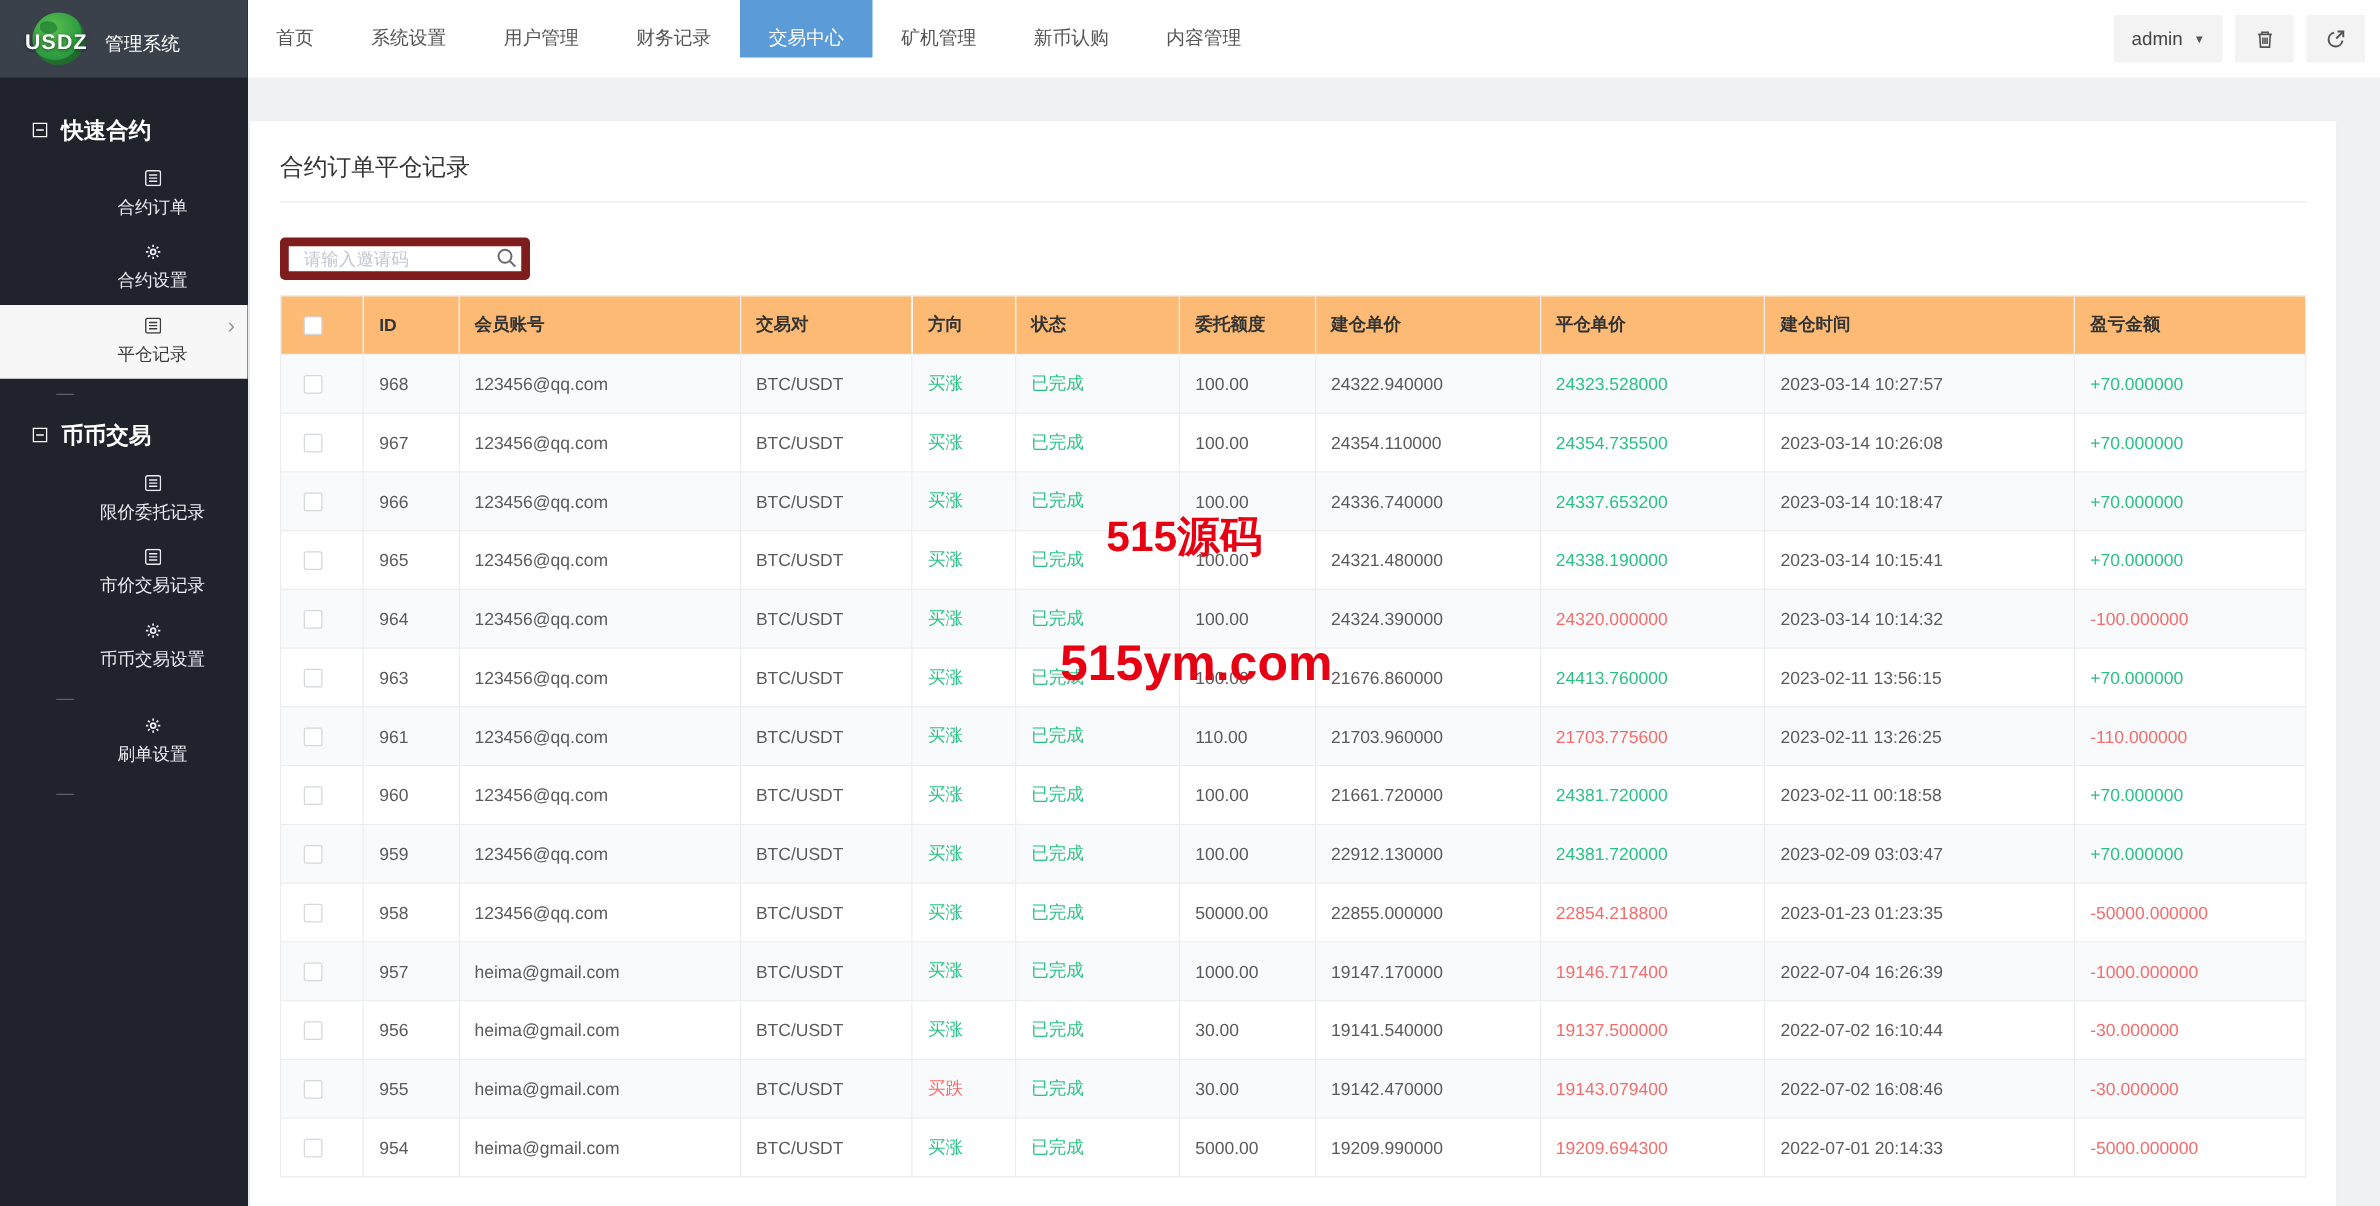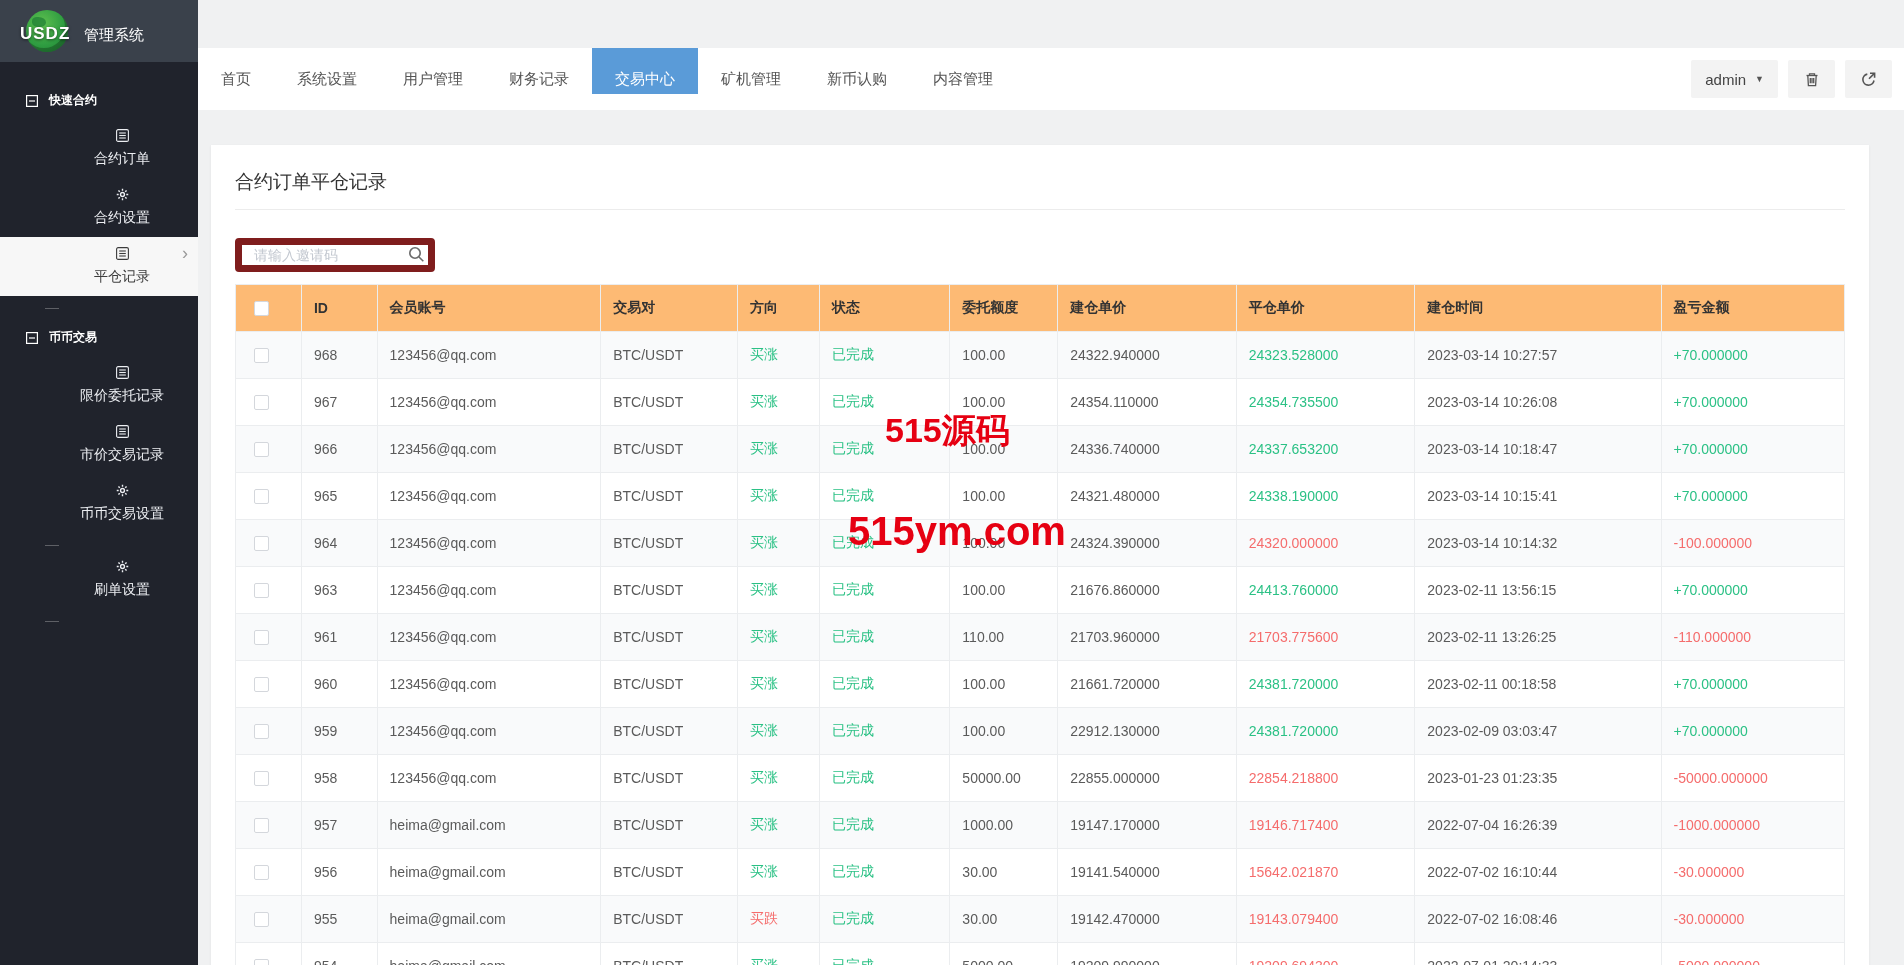--- a/index.html
+++ b/index.html
@@ -14,40 +14,40 @@
   .logo { height:62px; background:#3a414b; position:relative; }
   .globe { position:absolute; left:26px; top:10px; width:42px; height:42px; border-radius:50%;
            background:radial-gradient(circle at 38% 32%, #5ec04f 0%, #2f9d41 55%, #1d7c33 100%);
            box-shadow: inset -3px -4px 0 rgba(0,0,0,.25); }
   .globe::after { content:""; position:absolute; left:6px; top:7px; width:14px; height:10px;
            background:#1d7c33; border-radius:40% 60% 50% 50%; opacity:.7; }
   .logo .usdz { position:absolute; left:20px; top:24px; color:#fff; font-weight:700; font-size:17px;
            letter-spacing:1px; text-shadow:0 1px 3px rgba(0,0,0,.55); }
   .logo .sys  { position:absolute; left:84px; top:26px; color:#fff; font-size:15px; }
   .side-menu { padding-top:14px; }
-  .group-header { display:flex; align-items:center; gap:11px; color:#fff; font-size:12px; font-weight:700;
+  .group-header { display:flex; align-items:center; gap:11px; color:#fff; font-size:18px; font-weight:700;
            padding:16px 0 10px 26px; cursor:pointer; }
   .side-item { display:flex; align-items:center; gap:8px; color:#eceef2; font-size:14px;
            padding:10px 0 10px 46px; cursor:pointer; position:relative;flex-direction:column; }
   .side-item .chev { position:absolute; right:10px; top:6px; color:#9a9a9a; font-size:18px; }
   .side-item.active { background:#f7f7f7; color:#3c3c3c; }
   .side-divider { border:none; border-top:1px solid rgba(255,255,255,.28); width:14px; margin:12px 0 4px 45px; }
   
   .topbar { margin-left:198px; height:62px; background:#fff; position:relative; }
-  .nav { display:flex; height:46px;margin-top:48px; }
+  .nav { display:flex; height:46px; }
   .nav-item { line-height:62px; padding:0 23px; font-size:15px; color:#545454; cursor:pointer; white-space:nowrap; }
   .nav-item.active { background:var(--accent,#5a9bd8); color:#fff; }
   .tb-right { position:absolute; right:12px; top:12px; display:flex; gap:10px; }
   .tb-btn { height:38px; background:#f3f3f3; display:flex; align-items:center; justify-content:center;
            color:#444; font-size:15px; cursor:pointer; border-radius:2px; }
   .tb-btn.admin { padding:0 14px; gap:9px; }
   .tb-btn.iconbtn { width:47px; }
   .caret { font-size:9px; color:#555; }
   
-  .main { margin-left:198px; height:903px; padding:35px 35px 0 13px; }
+  .main { margin-left:198px; height:903px; padding:35px 35px 0 2px; }
   .card { background:#fff; min-height:868px; padding:10px 24px 0; box-shadow:0 1px 3px rgba(0,0,0,.06); }
   .page-title { font-size:19px; color:#333; font-weight:400; margin:14px 0 14px; }
   .title-divider { border:none; border-top:1px solid #ececec; margin:0; }
   .search-wrap { position:relative; width:200px; height:34px; margin:28px 0 12px; }
   .search-input { width:100%; height:100%; border:7px solid #7f1d1d; border-radius:4px;
            padding:0 34px 0 12px; font-size:14px; color:#333; outline:none;
            font-family:"Liberation Sans","DejaVu Sans",sans-serif; }
   .search-input::placeholder { color:#c3c8d0; }
   .search-icon { position:absolute; right:10px; top:8px; cursor:pointer; }
   
@@ -378,21 +378,21 @@
           </tr>
           <tr>
             <td class="cbcell"><span class="cb"></span></td>
             <td class="">956</td>
             <td class="">heima@gmail.com</td>
             <td class="">BTC/USDT</td>
             <td class="c-green">买涨</td>
             <td class="c-green">已完成</td>
             <td class="">30.00</td>
             <td class="">19141.540000</td>
-            <td class="c-red">15642.021870</td>
+            <td class="c-red">19137.500000</td>
             <td class="">2022-07-02 16:10:44</td>
             <td class="c-red">-30.000000</td>
           </tr>
           <tr>
             <td class="cbcell"><span class="cb"></span></td>
             <td class="">955</td>
             <td class="">heima@gmail.com</td>
             <td class="">BTC/USDT</td>
             <td class="c-red">买跌</td>
             <td class="c-green">已完成</td>

